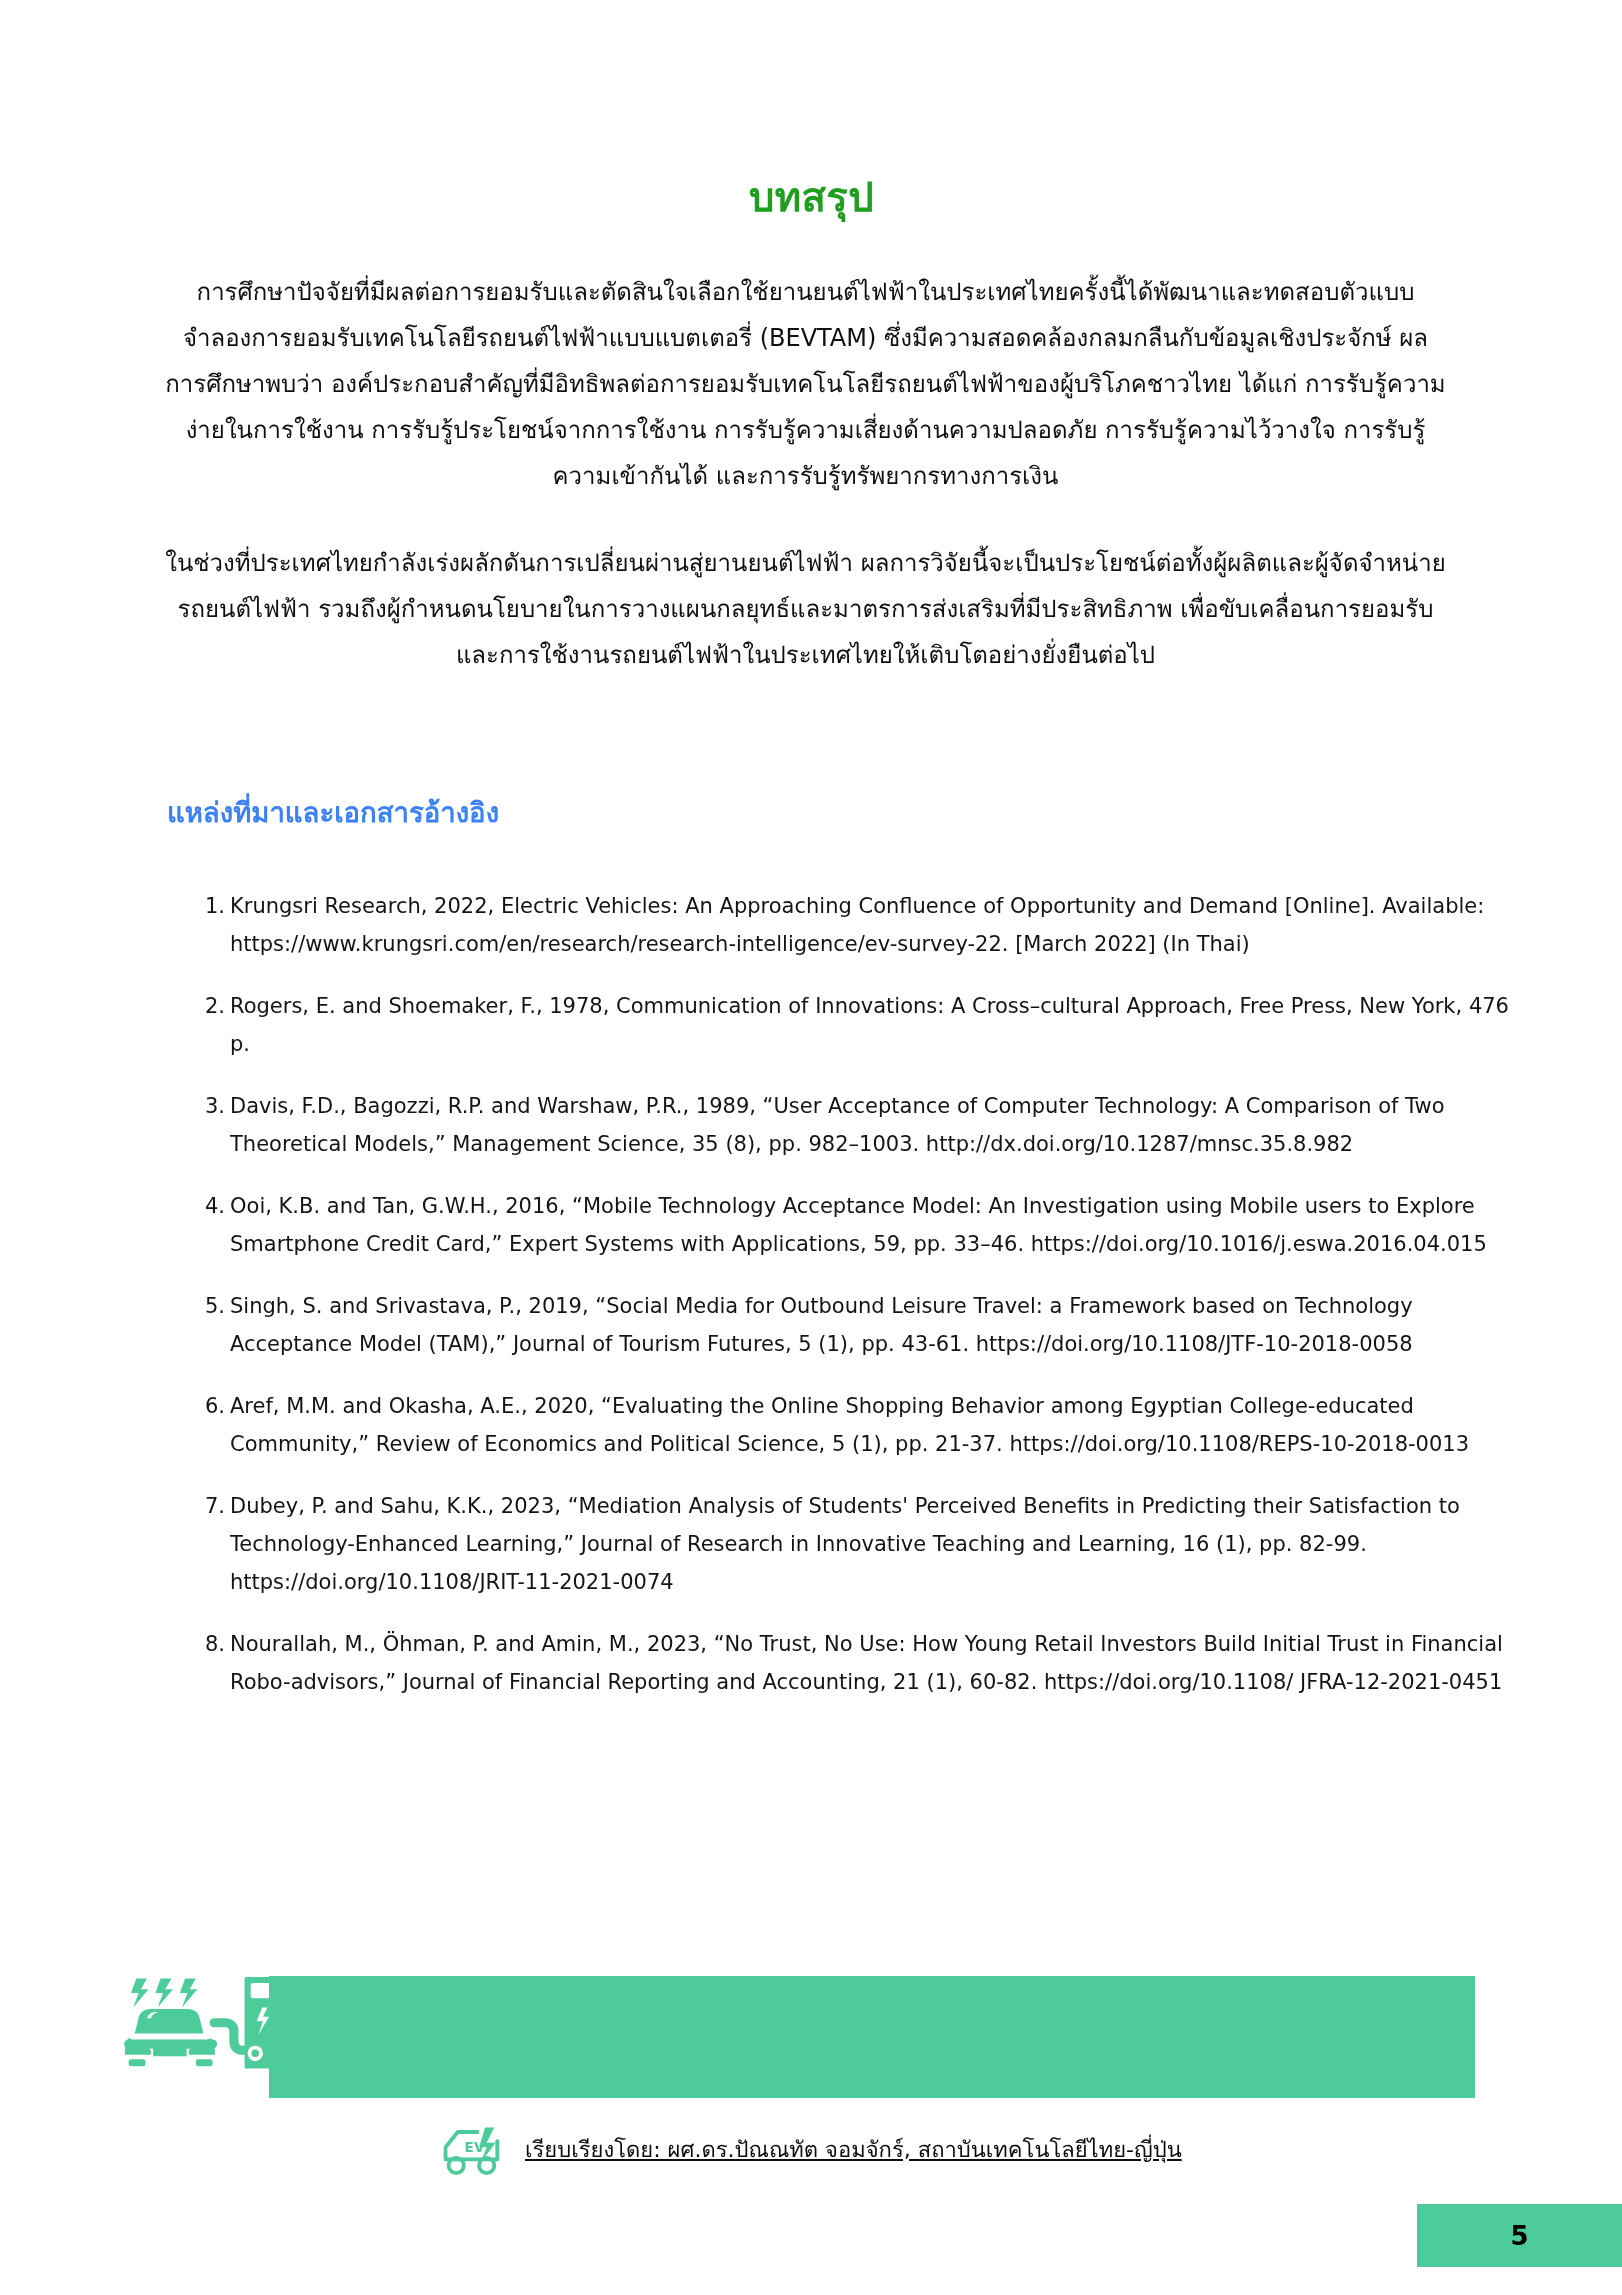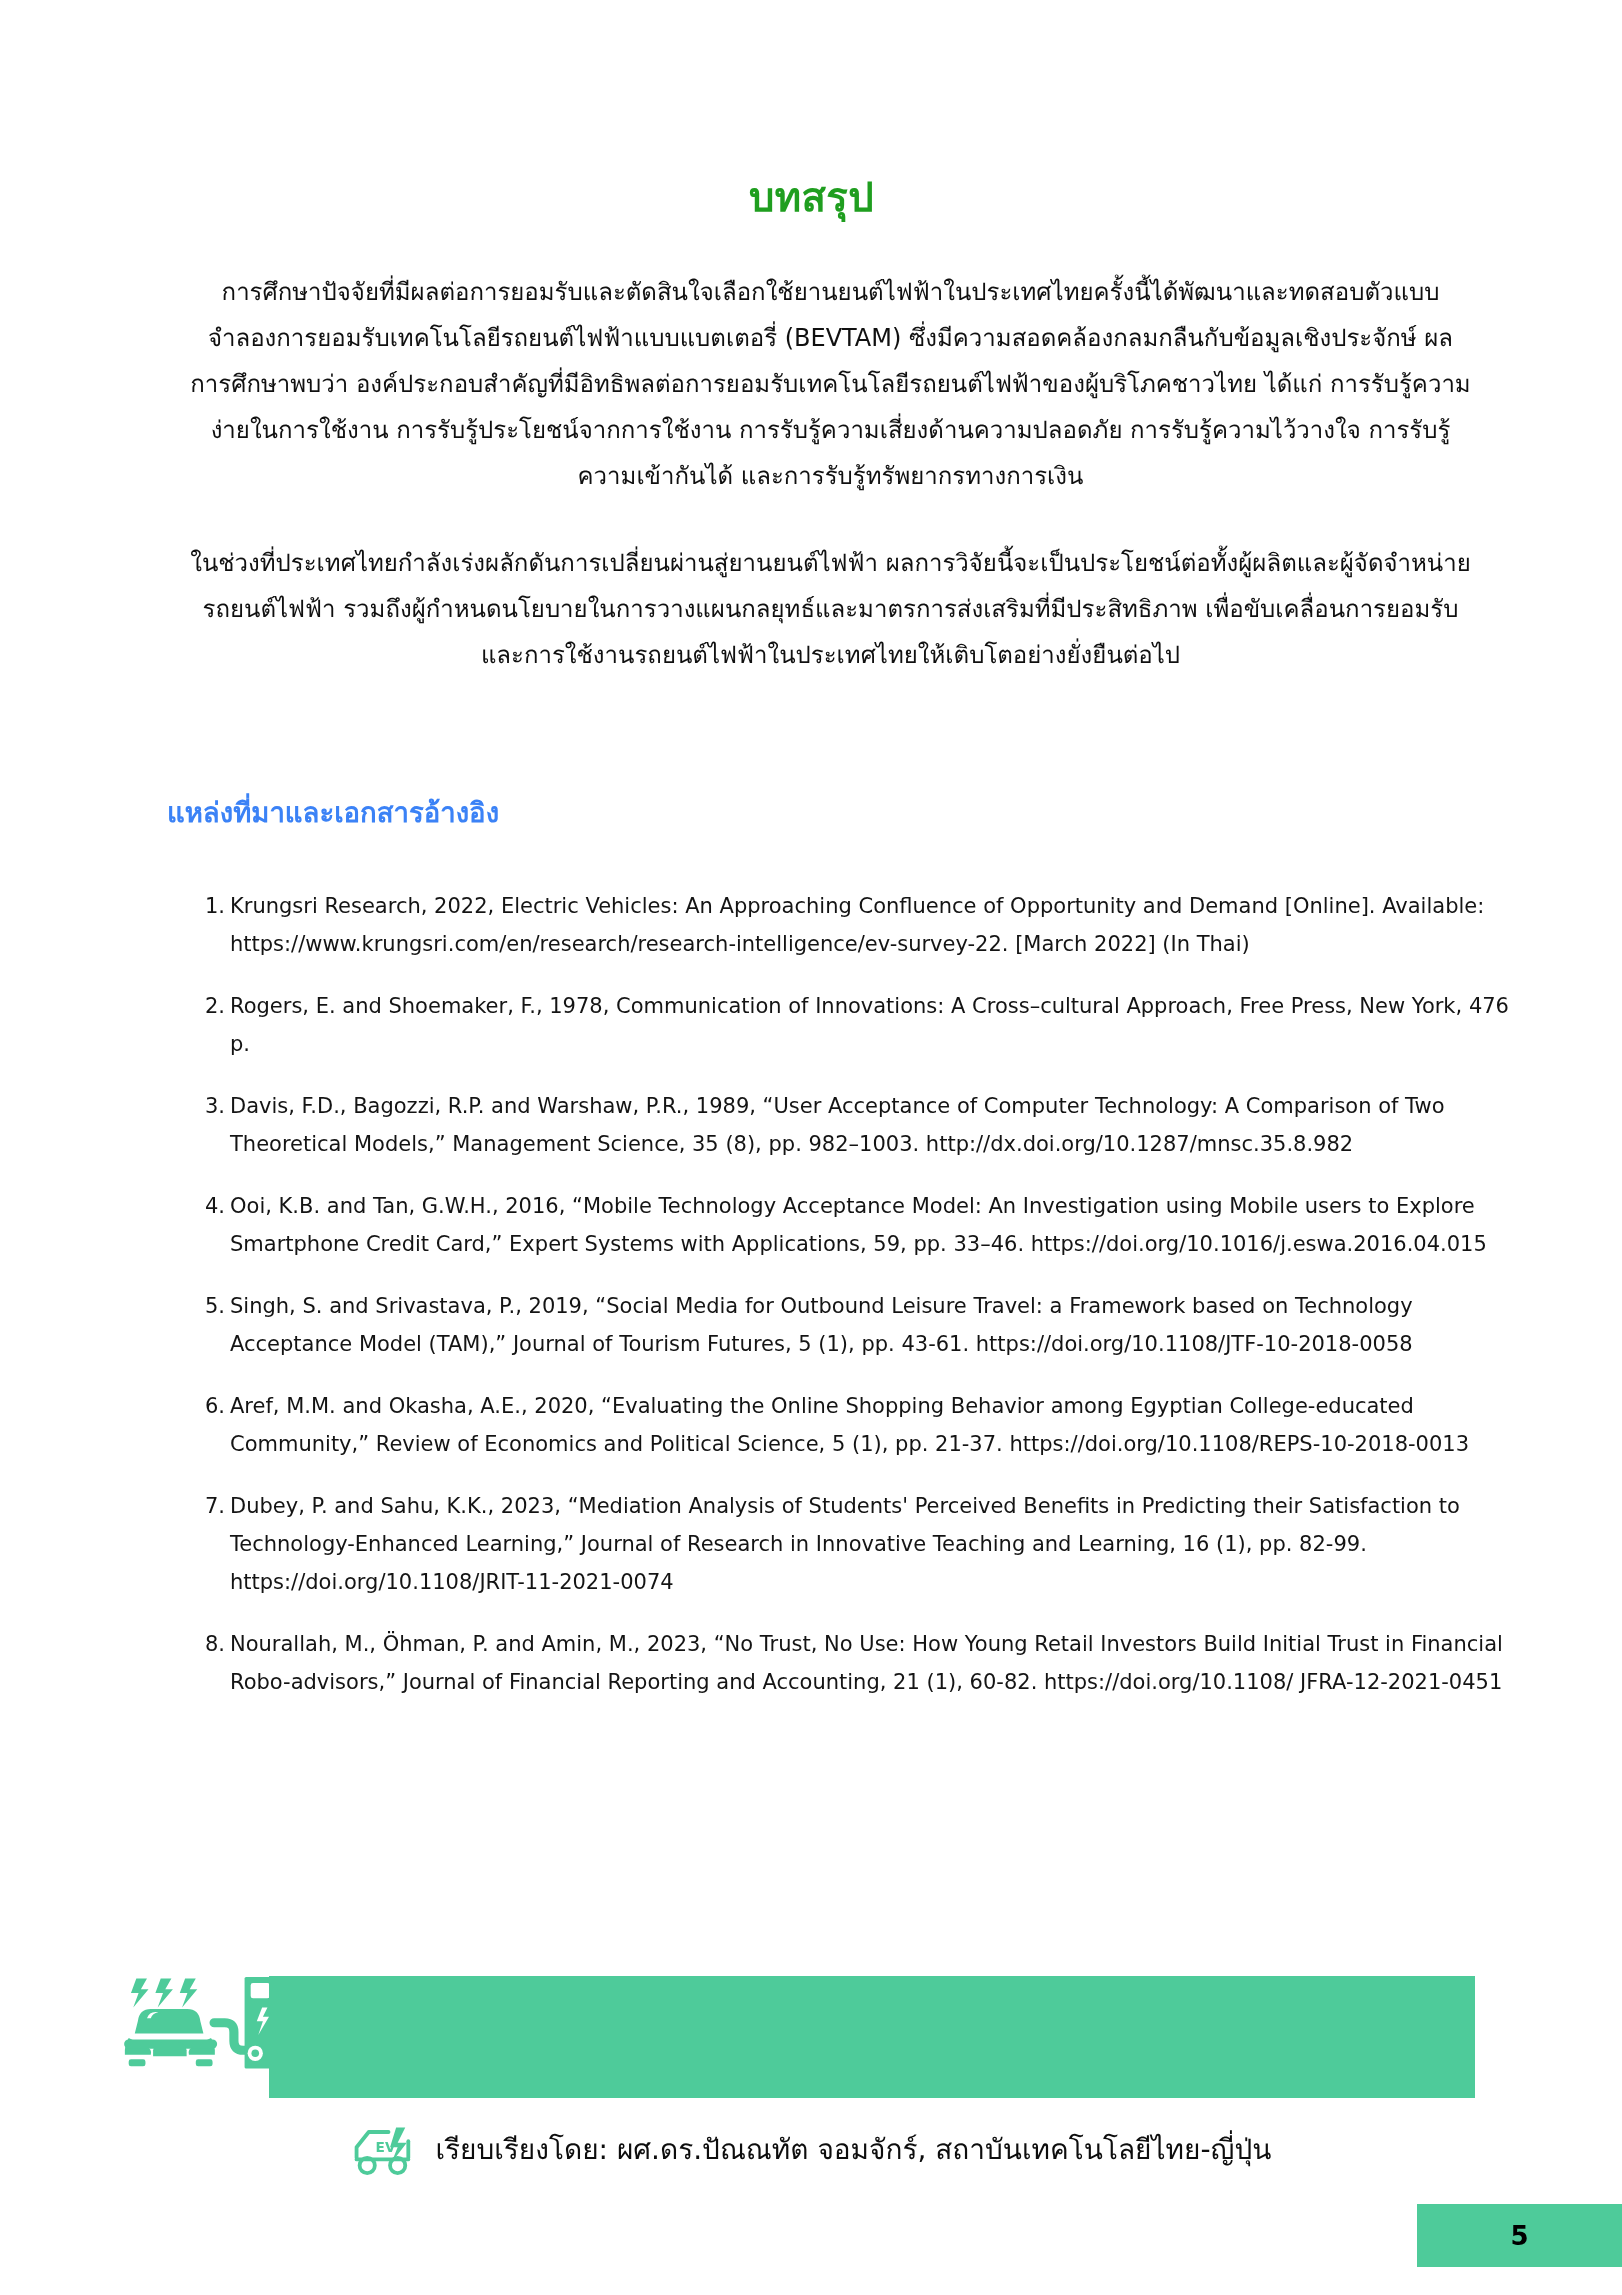--- a/index.html
+++ b/index.html
@@ -27,21 +27,21 @@
     width: 1623px;
     text-align: center;
     font-size: 40px;
     font-weight: 700;
     color: #1f9e1f;
     letter-spacing: 0.4px;
   }
 
   .summary-body {
     position: absolute;
-    left: 188px;
+    left: 163px;
     top: 269px;
     width: 1285px;
     text-align: center;
     font-size: 24px;
     line-height: 46px;
     color: #101010;
   }
   .summary-body p {
     margin: 0 0 0 0;
     text-align: center;
@@ -130,24 +130,25 @@
     justify-content: center;
   }
   .credit-icon {
     width: 70px;
     height: 57px;
     margin-right: 13.8px;
     flex: 0 0 auto;
     text-align: center;
   }
   .credit-text {
-    font-size: 28px;
+    font-size: 22px;
     color: #0d0d0d;
     line-height: 31px;
     white-space: nowrap;
+    text-decoration: underline;
   }
 
   .page-number-bar {
     position: absolute;
     left: 1417px;
     top: 2204px;
     width: 205px;
     height: 63px;
     background: #4ecb9a;
     display: flex;

